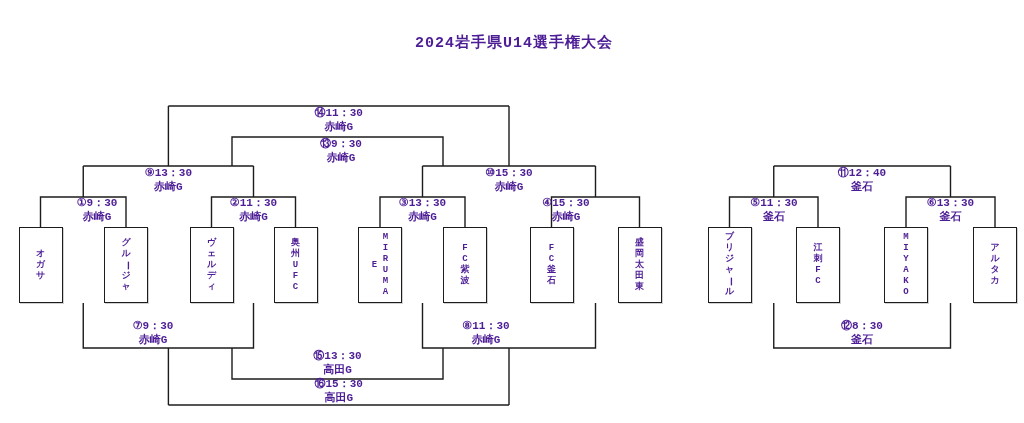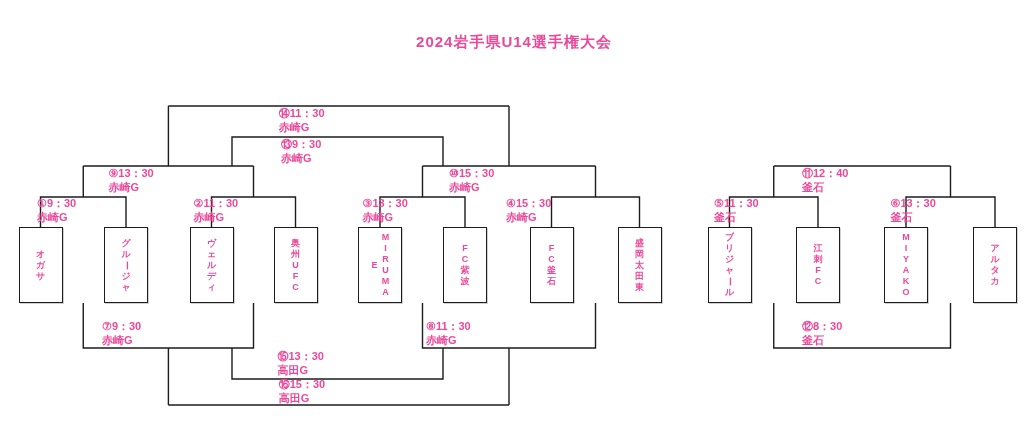--- a/index.html
+++ b/index.html
@@ -1,37 +1,37 @@
 <!DOCTYPE html>
 <html><head>
 <meta charset="utf-8">
 <style>
   html,body { margin:0; padding:0; background:#ffffff; }
   .stage {
     position:relative; width:1024px; height:423px; background:#ffffff;
-    font-family:Liberation Sans, sans-serif; color:#ec4899;
+    font-family:Liberation Mono, monospace; color:#4c1d95;
     overflow:hidden;
   }
   .title {
     position:absolute; top:33px; left:114px; width:800px;
     text-align:center; font-size:15px; font-weight:bold; letter-spacing:1px;
   }
   svg.lines { position:absolute; left:0; top:0; }
   svg.lines path { stroke:#1c1c1c; stroke-width:1.4; fill:none; }
   .box {
     position:absolute; top:227px; width:44px; height:76px;
     box-sizing:border-box; border:1.5px solid #1c1c1c; background:#ffffff;
     box-shadow:1px 1px 0 rgba(0,0,0,0.18);
   }
   .vname { display:flex; flex-direction:row-reverse; justify-content:center; align-items:center; height:100%; }
   .vcol { display:flex; flex-direction:column; justify-content:center; align-items:center; }
   .vch { font-size:9px; font-weight:bold; line-height:11px; width:11px; height:11px; text-align:center; }
   .vch.rot { transform:rotate(90deg); }
   .mlabel {
-    position:absolute; width:120px; margin-left:-60px; 
+    position:absolute; width:120px; margin-left:-60px; text-align:center;
     font-size:11px; font-weight:bold; line-height:13.5px; white-space:nowrap;
   }
   .mlabel .row { display:block; }
 </style>
 </head>
 <body>
 
 <div class="stage">
 
   <div class="title">2024岩手県U14選手権大会</div>
@@ -231,21 +231,21 @@
   </div>
   <div class="mlabel" style="left:341px;top:138px">
     <span class="row"><span>⑬</span><span>9：30</span></span>
     <span class="row">赤崎G</span>
   </div>
   <div class="mlabel" style="left:338.7px;top:107px">
     <span class="row"><span>⑭</span><span>11：30</span></span>
     <span class="row">赤崎G</span>
   </div>
 
-  <div class="mlabel" style="left:162px;top:320px">
+  <div class="mlabel" style="left:153px;top:320px">
     <span class="row"><span>⑦</span><span>9：30</span></span>
     <span class="row">赤崎G</span>
   </div>
   <div class="mlabel" style="left:486px;top:320px">
     <span class="row"><span>⑧</span><span>11：30</span></span>
     <span class="row">赤崎G</span>
   </div>
   <div class="mlabel" style="left:862px;top:320px">
     <span class="row"><span>⑫</span><span>8：30</span></span>
     <span class="row">釜石</span>

